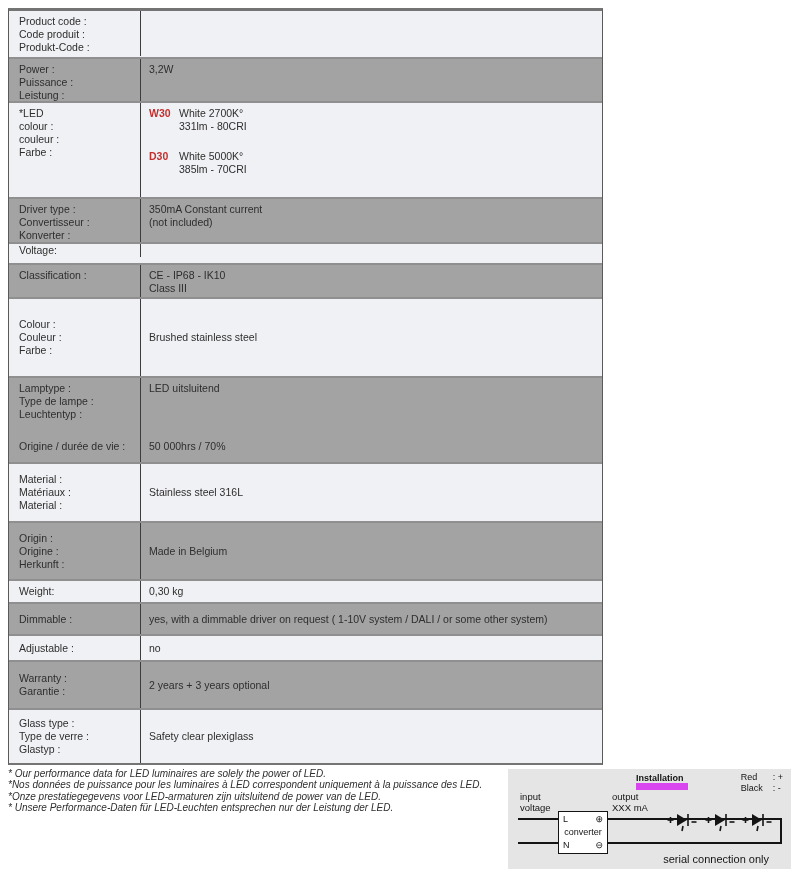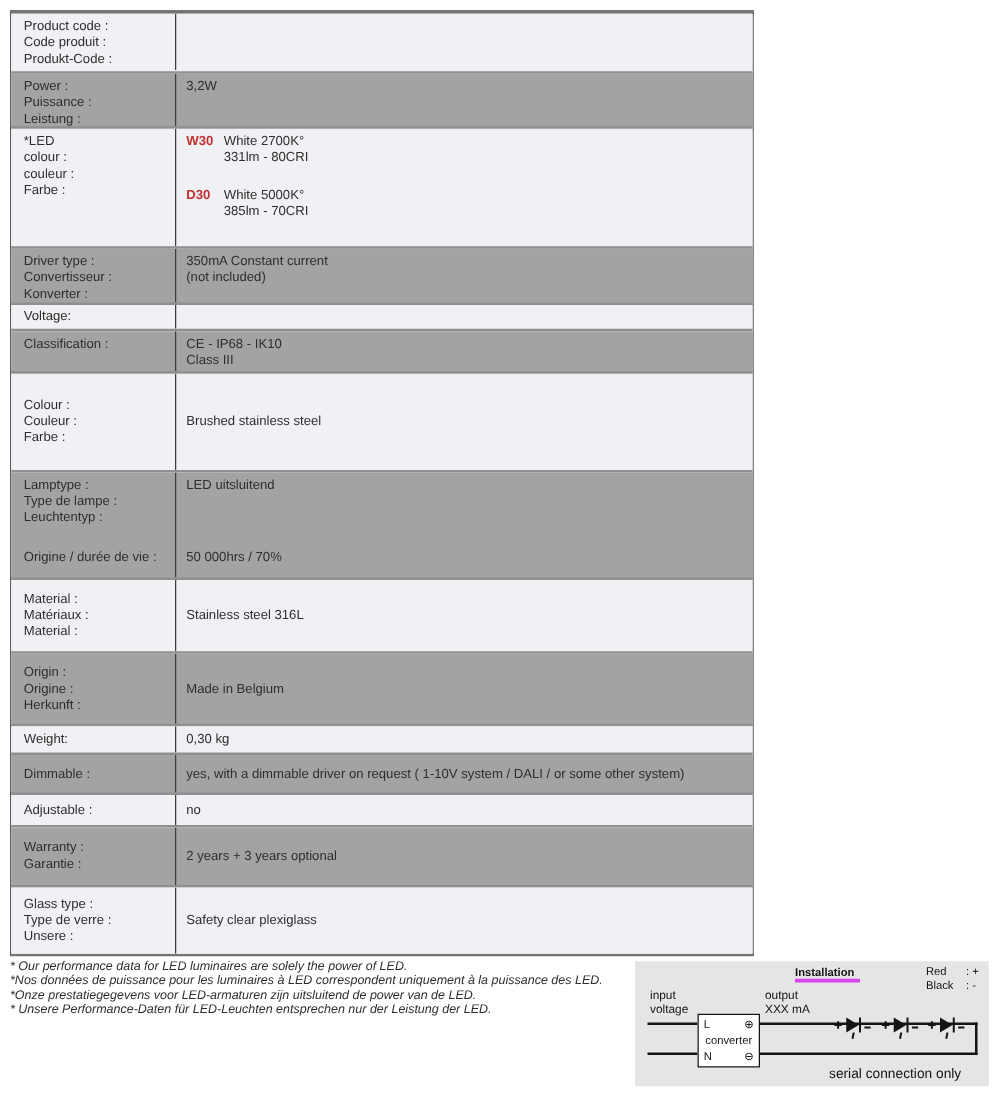--- a/index.html
+++ b/index.html
@@ -19,21 +19,21 @@
   .pcode{font-weight:bold;}
   .led-code{font-weight:bold;display:inline-block;width:30px;}
   .led-sub{padding-left:30px;}
 
   
   .footnotes{position:absolute;left:8px;top:768px;width:500px;
              font-size:10px;line-height:11.4px;font-style:italic;color:#2e2e2e;}
 
   
   .diagram{position:absolute;left:508px;top:769px;width:283px;height:100px;background:#e5e5e5;font-size:9px;color:#141414;}
-  .diag-title{position:absolute;left:128px;top:4px;font-weight:bold;border-bottom:3px solid #d946ef;padding-right:4px;font-size:9px;}
+  .diag-title{position:absolute;left:128px;top:4px;font-weight:bold;border-bottom:7px solid #d946ef;padding-right:4px;font-size:9px;}
   .diag-legend{position:absolute;right:8px;top:3px;font-size:9px;}
   .leg-row{display:flex;line-height:11px;}
   .leg-name{width:32px;padding-left:12px;}
   .diag-input{position:absolute;left:12px;top:22px;font-size:9.5px;line-height:11px;}
   .diag-output{position:absolute;left:104px;top:22px;font-size:9.5px;line-height:11px;}
   .wire{position:absolute;background:#141414;}
   .converter-box{position:absolute;left:50px;top:42px;width:50px;height:43px;box-sizing:border-box;
                  background:#ffffff;border:1px solid #141414;display:flex;flex-direction:column;
                  justify-content:space-between;padding:1px 4px 2px 4px;font-size:9px;line-height:12px;}
   .conv-line{display:flex;justify-content:space-between;align-items:center;}
@@ -102,21 +102,21 @@
               <div>Konverter :</div>
             </div>
           </div>
           <div class="scell value">
             <div>
               <div>350mA Constant current</div>
               <div>(not included)</div>
             </div>
           </div>
         </div>
-        <div class="srow shaded vmid" style="height: 21px;">
+        <div class="srow shaded vmid" style="height: 21px; flex-direction: column;">
           <div class="scell label">
             <div>
               <div>Voltage:</div>
             </div>
           </div>
           <div class="scell value">
             <div>
               <div>&nbsp;</div>
             </div>
           </div>
@@ -241,21 +241,21 @@
             <div>
               <div>2 years + 3 years optional</div>
             </div>
           </div>
         </div>
         <div class="srow shaded vmid" style="height: 53px;">
           <div class="scell label">
             <div>
               <div>Glass type :</div>
               <div>Type de verre :</div>
-              <div>Unsere :</div>
+              <div>Glastyp :</div>
             </div>
           </div>
           <div class="scell value">
             <div>
               <div>Safety clear plexiglass</div>
             </div>
           </div>
         </div>
       </div>
   </div>

